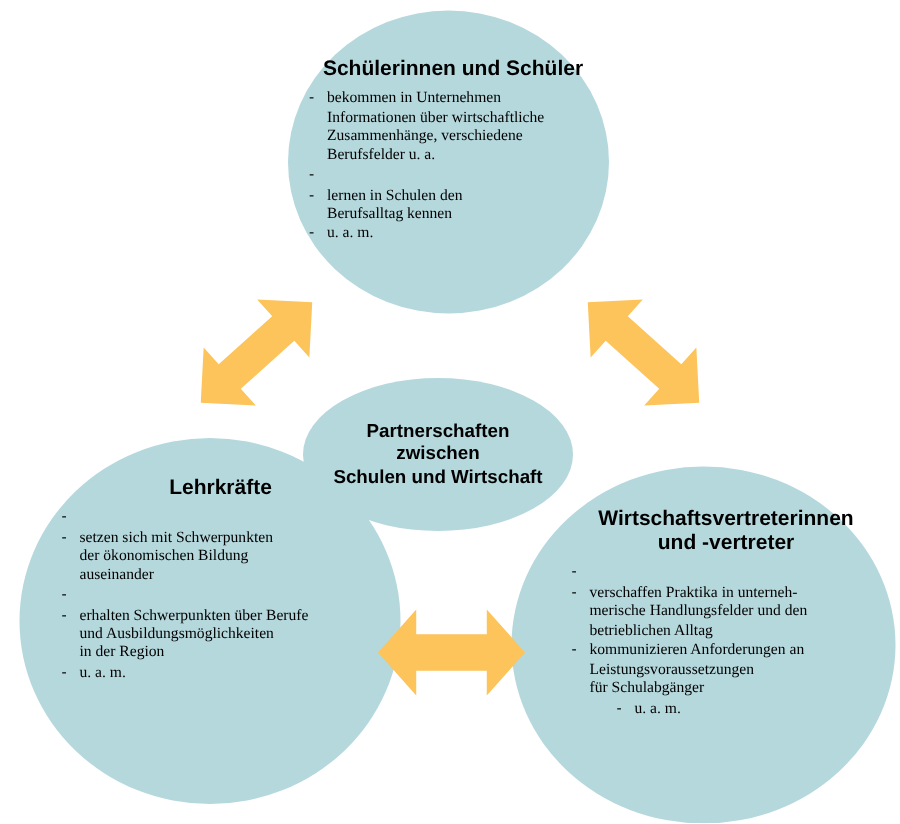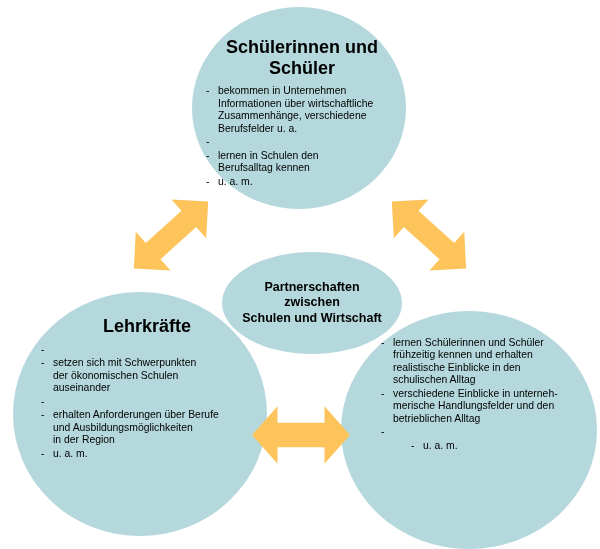--- a/index.html
+++ b/index.html
@@ -15,30 +15,30 @@
   .bubble {
     position: absolute;
     background: var(--circle-color, #b5d8dd);
     border-radius: 50%;
     box-sizing: border-box;
   }
   .bubble-top    { left: 192px; top: 7px;   width: 214px; height: 202px; }
   .bubble-left   { left: 13px;  top: 292px; width: 254px; height: 244px; }
   .bubble-right  { left: 341px; top: 311px; width: 256px; height: 238px; }
   .bubble-center {
-    left: 222px; top: 252px; width: 180px; height: 102px;
+    left: 202px; top: 252px; width: 180px; height: 102px;
     display: flex; align-items: center; justify-content: center;
   }
   .content { position: absolute; left: 0; top: 0; right: 0; bottom: 0; box-sizing: border-box; }
   .content-top   { padding: 30px 8px 0 14px; }
   .content-left  { padding: 24px 14px 0 28px; }
   .content-right { padding: 26px 10px 0 40px; }
   .bubble-title {
     font-weight: bold;
-    font-size: 18px;
+    font-size: 14px;
     line-height: 1.15;
     text-align: center;
     white-space: pre-line;
     margin: 0 0 7px 0;
   }
   .center-title {
     font-weight: bold;
     font-size: 12.5px;
     line-height: 1.25;
     text-align: center;
@@ -47,21 +47,21 @@
   }
   ul.items { list-style: none; margin: 0; padding: 0; }
   ul.items li {
     display: flex;
     align-items: flex-start;
     font-size: 10.4px;
     line-height: 1.2;
     margin-bottom: 1px;
   }
   ul.items .dash { flex: 0 0 12px; }
-  ul.items .txt { white-space: pre-line; }
+  ul.items .txt { white-space: pre-line; font-family: Liberation Serif, serif; }
   li.indent { margin-left: 30px; }
   .arrow { position: absolute; }
   .arrow polygon { fill: var(--arrow-color, #fcc45a); }
   .arrow-top-left  { left: 121px; top: 206px; transform: rotate(-42deg); }
   .arrow-top-right { left: 379px; top: 206px; transform: rotate(42deg); }
   .arrow-bottom    { left: 252px; top: 403px; }
 </style>
 </head>
 <body>
 
@@ -103,58 +103,59 @@
   <div class="bubble bubble-left">
     <div class="content content-left">
       <div class="bubble-title">Lehrkräfte</div>
       <ul class="items">
         <li>
           <span class="dash">-</span>
         </li>
         <li>
           <span class="dash">-</span>
           <span class="txt">setzen sich mit Schwerpunkten
-der ökonomischen Schulen
+der ökonomischen Bildung
 auseinander</span>
         </li>
         <li>
           <span class="dash">-</span>
         </li>
         <li>
           <span class="dash">-</span>
-          <span class="txt">erhalten Anforderungen über Berufe
+          <span class="txt">erhalten Schwerpunkten über Berufe
 und Ausbildungsmöglichkeiten
 in der Region</span>
         </li>
         <li>
           <span class="dash">-</span>
           <span class="txt">u. a. m.</span>
         </li>
       </ul>
     </div>
   </div>
 
   <div class="bubble bubble-right">
     <div class="content content-right">
+      <div class="bubble-title">Wirtschaftsvertreterinnen
+und -vertreter</div>
       <ul class="items">
         <li>
           <span class="dash">-</span>
-          <span class="txt">lernen Schülerinnen und Schüler
-frühzeitig kennen und erhalten
-realistische Einblicke in den
-schulischen Alltag</span>
         </li>
         <li>
           <span class="dash">-</span>
-          <span class="txt">verschiedene Einblicke in unterneh-
+          <span class="txt">verschaffen Praktika in unterneh-
 merische Handlungsfelder und den
 betrieblichen Alltag</span>
         </li>
         <li>
           <span class="dash">-</span>
+          <span class="txt">kommunizieren Anforderungen an
+Leistungsvoraussetzungen
+für Schulabgänger</span>
         </li>
         <li class="indent">
           <span class="dash">-</span>
           <span class="txt">u. a. m.</span>
         </li>
       </ul>
     </div>
   </div>
 
   <svg class="arrow arrow-top-left" width="100" height="58" viewBox="0 0 100 58">

